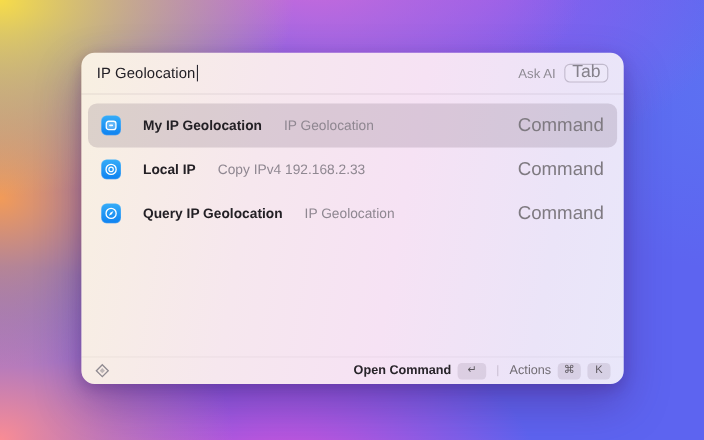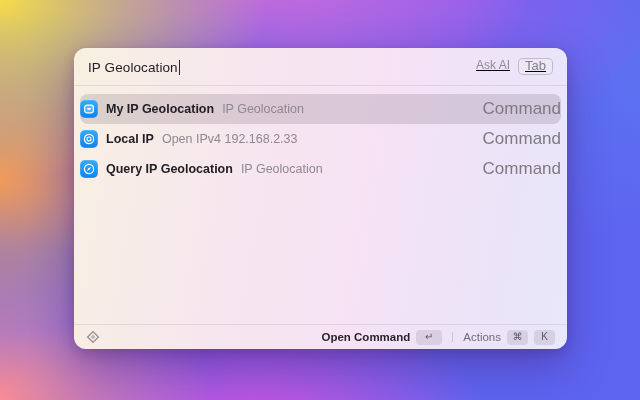--- a/index.html
+++ b/index.html
@@ -27,32 +27,32 @@
     box-shadow:0 18px 40px rgba(70,20,100,.35), 0 4px 12px rgba(60,20,90,.22);
     display:flex;flex-direction:column;
   }
   
   .searchbar{
     height:37px;flex:0 0 37px;display:flex;align-items:center;
     padding:0 14px;border-bottom:1px solid rgba(60,40,60,.10);
   }
   .query{font-size:13.5px;font-weight:500;color:#232026;letter-spacing:.1px;}
   .caret{display:inline-block;width:1.5px;height:15px;background:#2a2730;vertical-align:-3px;margin-left:1px;}
-  .search-right{margin-left:auto;display:flex;gap:8px;text-decoration:underline;}
+  .search-right{margin-left:auto;display:flex;align-items:center;gap:8px;}
   .askai{font-size:12px;color:#8f8b94;}
   .keycap-outline{
-    font-size:13px;color:#85818b;border:1px solid rgba(80,70,90,.28);
+    font-size:16px;color:#85818b;border:1px solid rgba(80,70,90,.28);
     border-radius:5px;padding:1px 6px 2px;line-height:12px;background:rgba(255,255,255,.12);
   }
   
   .content{flex:1 1 auto;padding:8px 6px 0;}
   .section-label{font-size:10.5px;color:#837d83;padding:2px 10px 7px;}
   .row{
-    height:30px;border-radius:8px;display:flex;align-items:center;
-    padding:0 0;gap:8px;cursor:default;
+    height:40px;border-radius:8px;display:flex;align-items:center;
+    padding:0 12px;gap:20px;cursor:default;
   }
   .row.selected{background:rgba(95,70,95,.18);}
   .app-icon{
     width:18px;height:18px;border-radius:5px;flex:0 0 18px;
     background:linear-gradient(180deg,var(--icon-blue-light,#35acf8),var(--icon-blue-dark,#0e82f0));
     display:flex;align-items:center;justify-content:center;
     box-shadow:inset 0 0 0 .5px rgba(255,255,255,.25);
   }
   .app-icon svg{display:block;}
   .row .title{font-size:12.5px;font-weight:700;color:#232025;white-space:nowrap;}
@@ -105,21 +105,21 @@
     <span class="type">Command</span>
   </div>
           <div class="row">
     <span class="app-icon">
               <svg width="12" height="12" viewBox="0 0 12 12">
                 <circle cx="6" cy="6" r="4.6" fill="none" stroke="#fff" stroke-width="1.2"></circle>
                 <circle cx="6" cy="6" r="2" fill="none" stroke="#fff" stroke-width="1.1"></circle>
               </svg>
             </span>
     <span class="title">Local IP</span>
-    <span class="subtitle">Open IPv4 192.168.2.33</span>
+    <span class="subtitle">Copy IPv4 192.168.2.33</span>
     <span class="type">Command</span>
   </div>
           <div class="row">
     <span class="app-icon">
               <svg width="12" height="12" viewBox="0 0 12 12">
                 <circle cx="6" cy="6" r="4.6" fill="none" stroke="#fff" stroke-width="1.2"></circle>
                 <path d="M3.9 8.1 L5.3 5.3 L8.1 3.9 L6.7 6.7 Z" fill="#fff"></path>
               </svg>
             </span>
     <span class="title">Query IP Geolocation</span>

